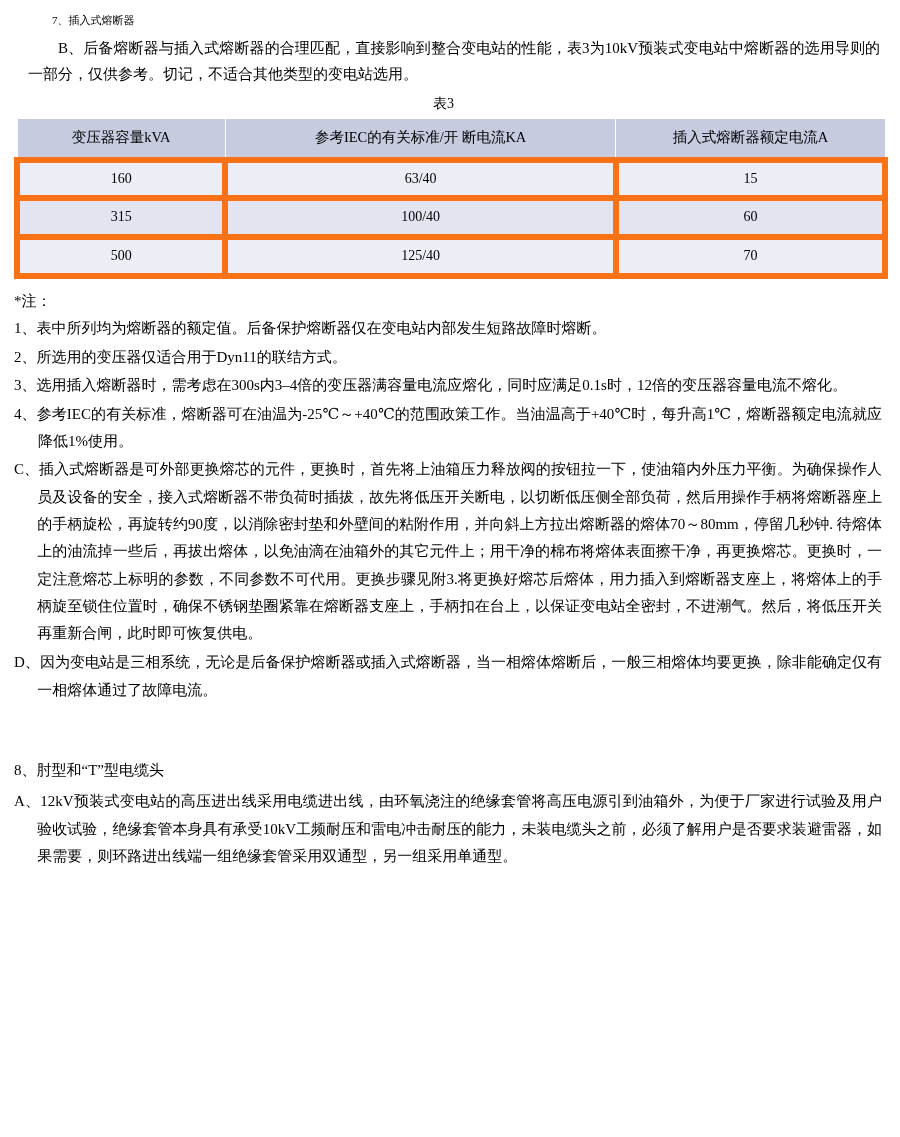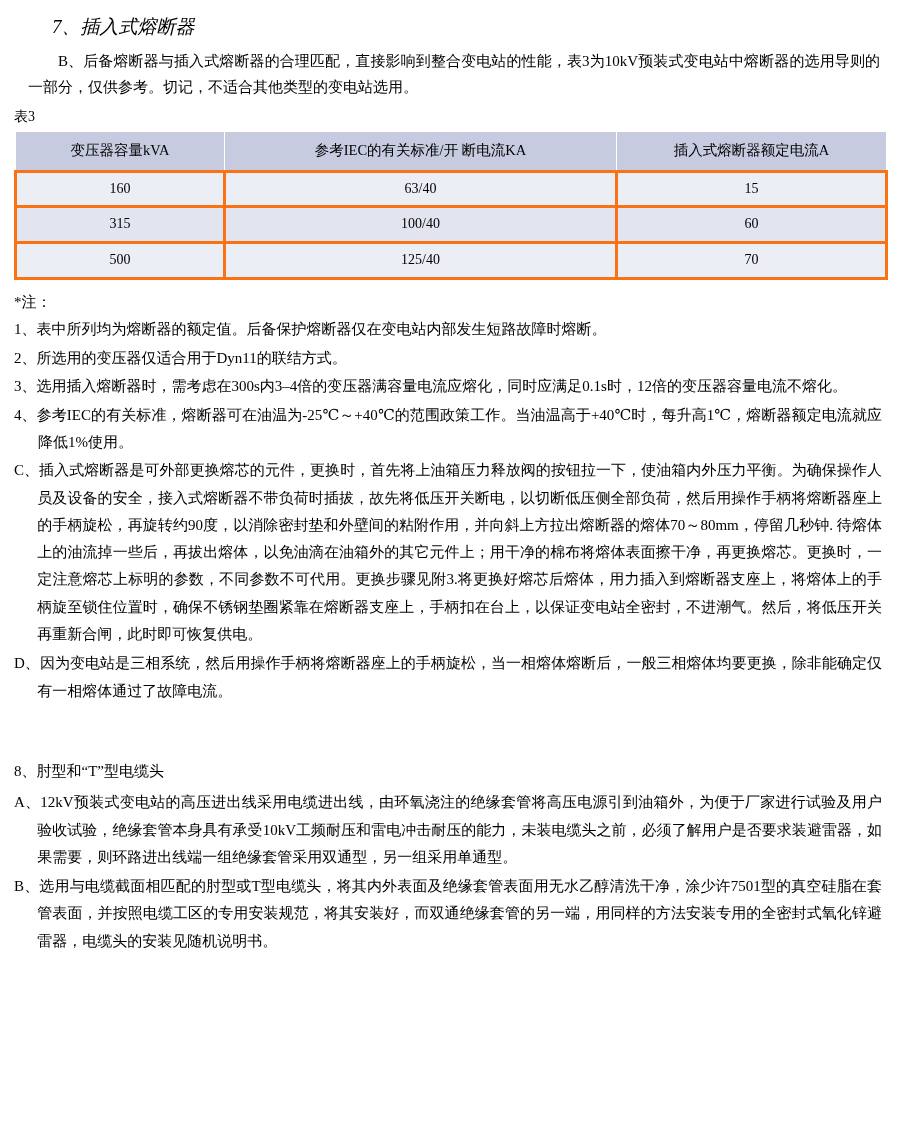--- a/index.html
+++ b/index.html
@@ -14,39 +14,38 @@
     color: #000000;
     font-size: 15px;
     line-height: 1.62;
   }
   .page {
     width: 900px;
     box-sizing: border-box;
     padding: 8px 14px 10px 14px;
   }
   .h-title {
-    font-size: 19px;
+    font-size: 11px;
     margin: 4px 0 6px 0;
     padding-left: 38px;
-    font-style: italic;
   }
   p.para {
     margin: 0 0 2px 0;
     text-align: justify;
     text-justify: inter-ideograph;
     font-size: 15px;
     line-height: 1.72;
   }
   p.indent2 {
     text-indent: 2em;
     padding-left: 14px;
     padding-right: 6px;
   }
   .tbl-caption {
-    text-align: left;
+    text-align: center;
     font-size: 14px;
     margin: 6px 13px 2px 0;
   }
   table.data {
     width: 874px;
     margin: 0 auto 0 auto;
     border-collapse: collapse;
     table-layout: fixed;
     font-size: 14px;
   }
@@ -54,21 +53,21 @@
     background: #c7cbe0;
     font-weight: normal;
     text-align: center;
     padding: 7px 4px;
     border: 1px solid #ffffff;
     font-size: 14.5px;
   }
   table.data td {
     text-align: center;
     padding: 5px 4px;
-    border: 3px solid #f97316;
+    border: 6px solid #f97316;
     background: #eceef6;
     font-size: 14px;
   }
   table.data tr.alt td {
     background: #e2e5f0;
   }
   .note-head {
     margin: 10px 0 2px 0;
     font-size: 15px;
   }
@@ -161,27 +160,24 @@
       <span class="hang">3、选用插入熔断器时，需考虑在300s内3–4倍的变压器满容量电流应熔化，同时应满足0.1s时，12倍的变压器容量电流不熔化。</span>
     </div>
   <div class="note-item">
       <span class="hang">4、参考IEC的有关标准，熔断器可在油温为-25℃～+40℃的范围政策工作。当油温高于+40℃时，每升高1℃，熔断器额定电流就应降低1%使用。</span>
     </div>
 
   <div class="lettered">
       <span class="hang">C、插入式熔断器是可外部更换熔芯的元件，更换时，首先将上油箱压力释放阀的按钮拉一下，使油箱内外压力平衡。为确保操作人员及设备的安全，接入式熔断器不带负荷时插拔，故先将低压开关断电，以切断低压侧全部负荷，然后用操作手柄将熔断器座上的手柄旋松，再旋转约90度，以消除密封垫和外壁间的粘附作用，并向斜上方拉出熔断器的熔体70～80mm，停留几秒钟. 待熔体上的油流掉一些后，再拔出熔体，以免油滴在油箱外的其它元件上；用干净的棉布将熔体表面擦干净，再更换熔芯。更换时，一定注意熔芯上标明的参数，不同参数不可代用。更换步骤见附3.将更换好熔芯后熔体，用力插入到熔断器支座上，将熔体上的手柄旋至锁住位置时，确保不锈钢垫圈紧靠在熔断器支座上，手柄扣在台上，以保证变电站全密封，不进潮气。然后，将低压开关再重新合闸，此时即可恢复供电。</span>
     </div>
   <div class="lettered">
-      <span class="hang">D、因为变电站是三相系统，然后用操作手柄将熔断器座上的手柄旋松，当一相熔体熔断后，一般三相熔体均要更换，除非能确定仅有一相熔体通过了故障电流。</span>
+      <span class="hang">D、因为变电站是三相系统，无论是后备保护熔断器或插入式熔断器，当一相熔体熔断后，一般三相熔体均要更换，除非能确定仅有一相熔体通过了故障电流。</span>
     </div>
 
   <div class="gap-big"></div>
 
   <div class="sec-head">8、肘型和“T”型电缆头</div>
 
   <div class="lettered">
       <span class="hang">A、12kV预装式变电站的高压进出线采用电缆进出线，由环氧浇注的绝缘套管将高压电源引到油箱外，为便于厂家进行试验及用户验收试验，绝缘套管本身具有承受10kV工频耐压和雷电冲击耐压的能力，未装电缆头之前，必须了解用户是否要求装避雷器，如果需要，则环路进出线端一组绝缘套管采用双通型，另一组采用单通型。</span>
     </div>
-  <div class="lettered">
-      <span class="hang">B、选用与电缆截面相匹配的肘型或T型电缆头，将其内外表面及绝缘套管表面用无水乙醇清洗干净，涂少许7501型的真空硅脂在套管表面，并按照电缆工区的专用安装规范，将其安装好，而双通绝缘套管的另一端，用同样的方法安装专用的全密封式氧化锌避雷器，电缆头的安装见随机说明书。</span>
-    </div>
 
 </div>
 
 </body></html>

